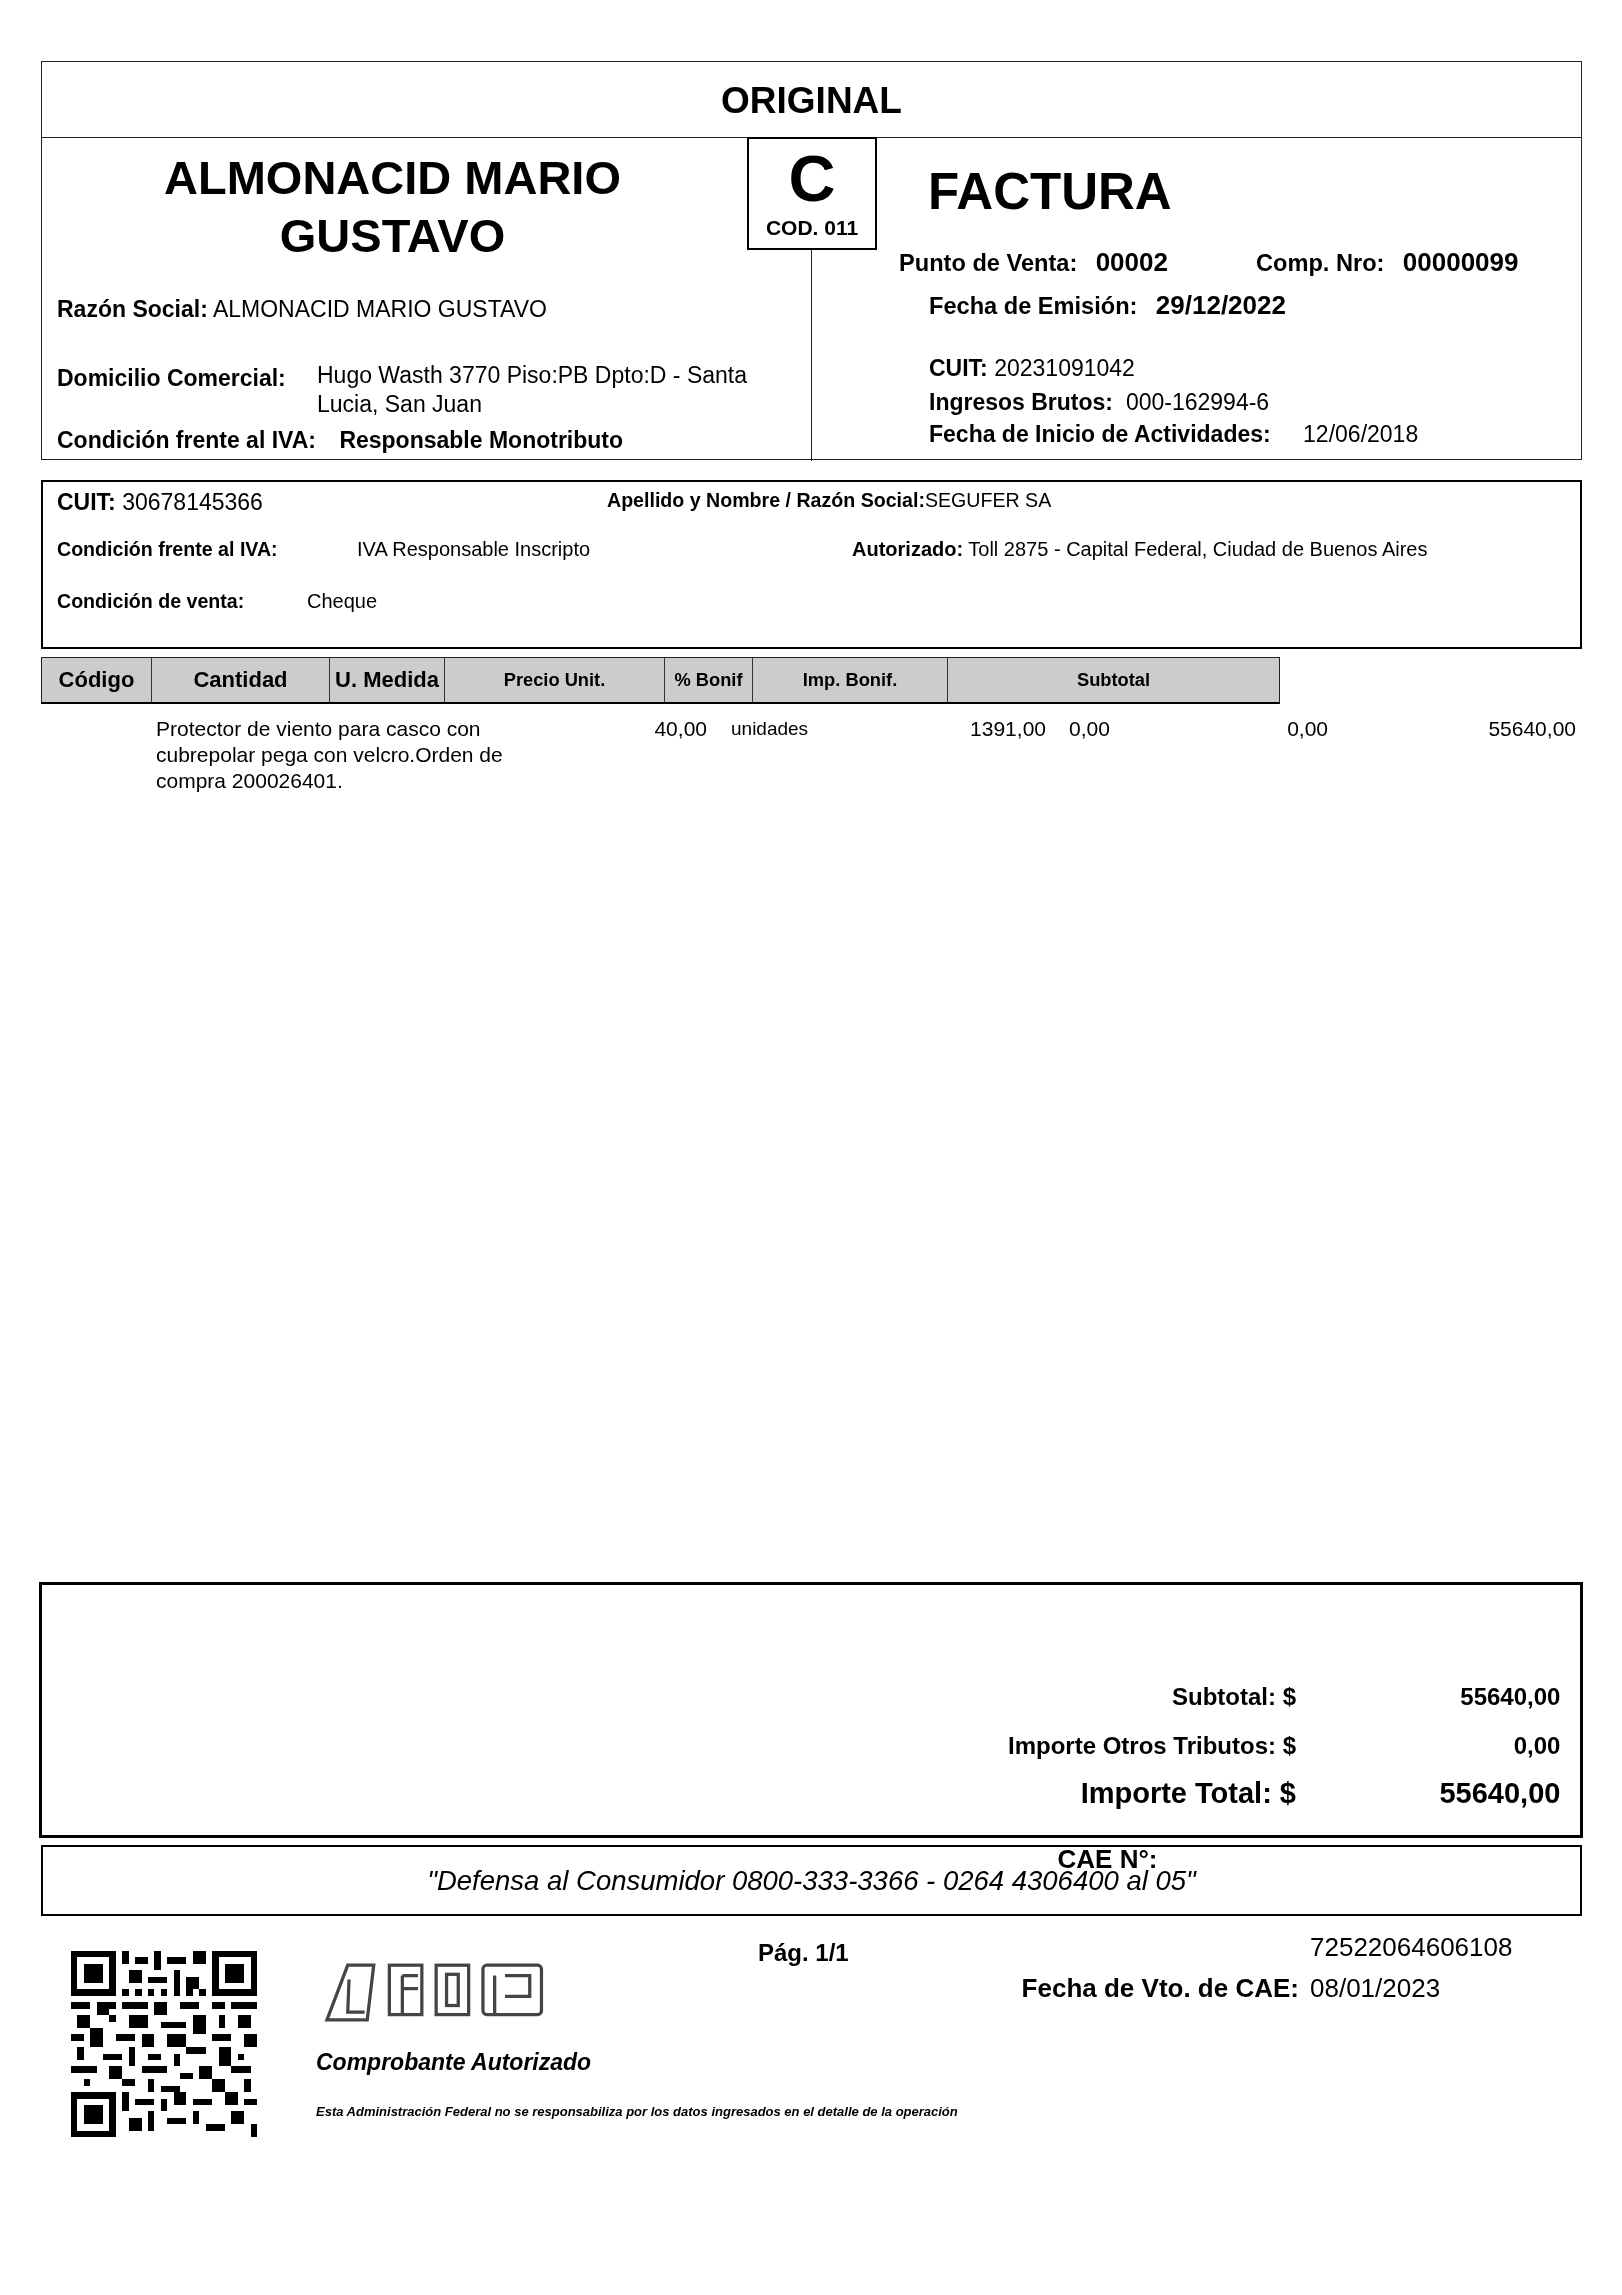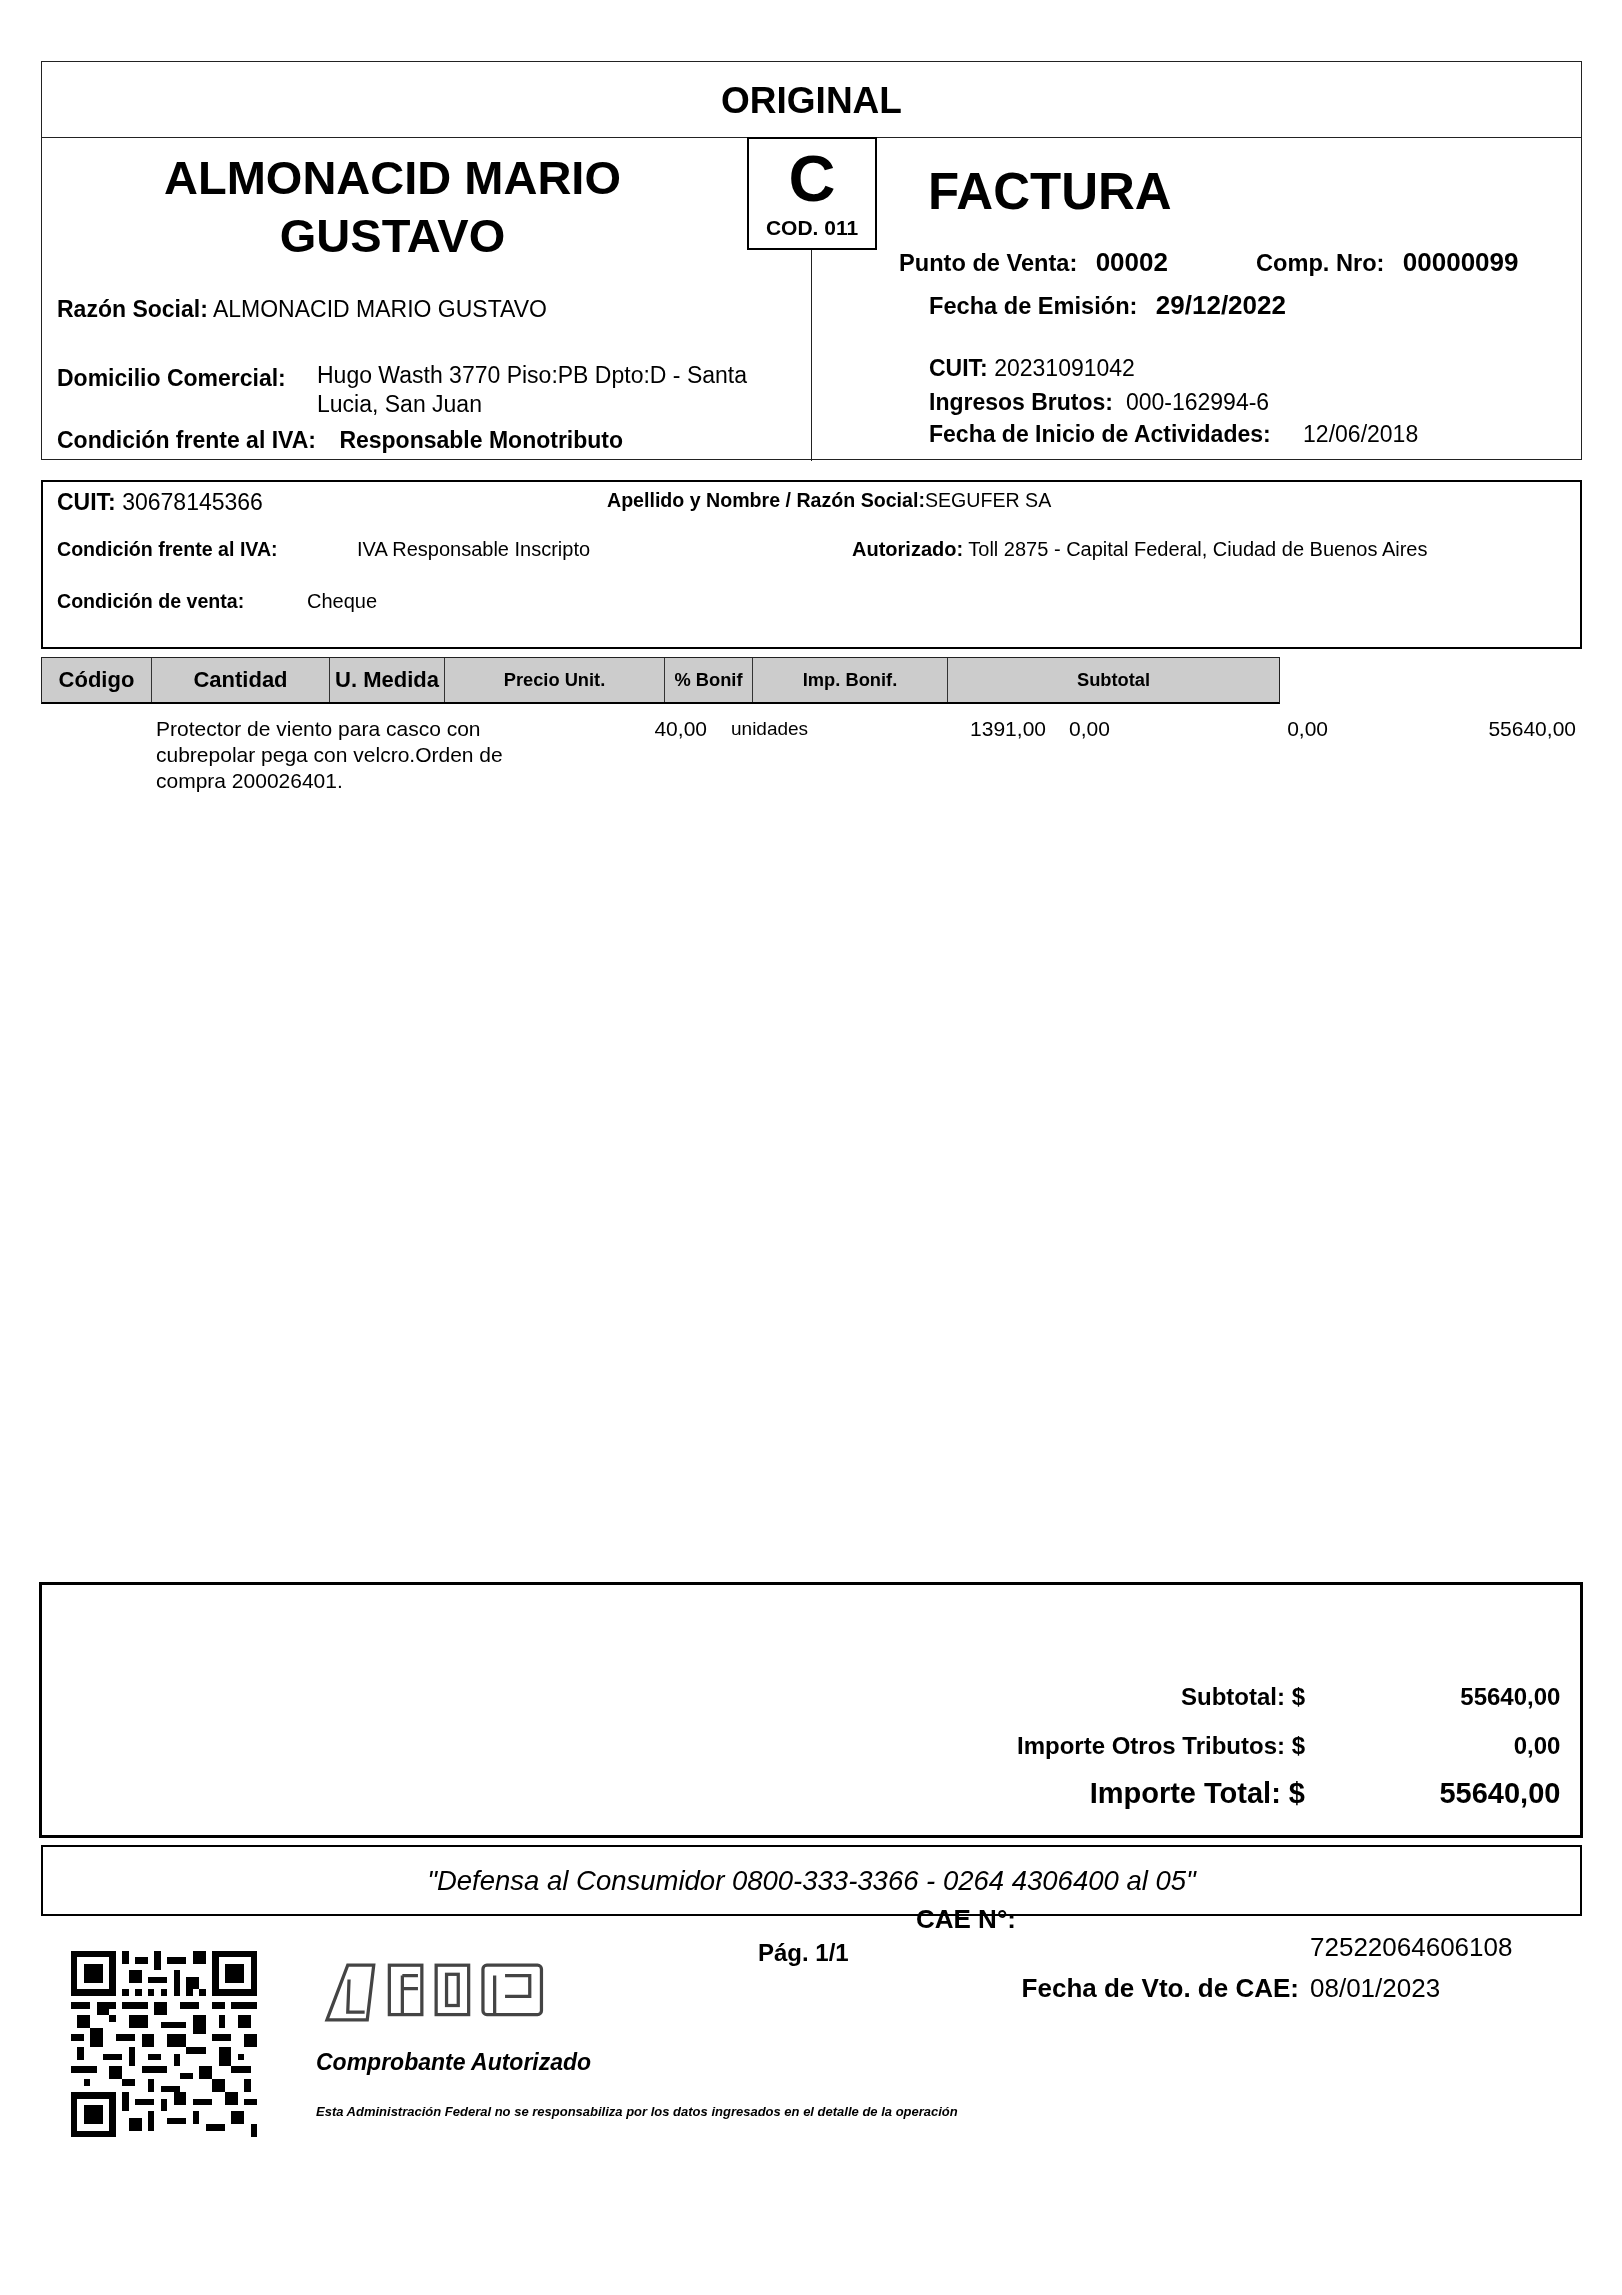--- a/index.html
+++ b/index.html
@@ -20,21 +20,21 @@
   
   #client-box { left:41px; top:480px; width:1541px; height:169px; border:2.6px solid #000; box-sizing:border-box; }
   
   #thead { left:41px; top:657px; width:1239px; height:47px; background:#cccccc; border:1.3px solid #222; border-bottom:2.6px solid #000; box-sizing:border-box; display:flex; }
   .th { height:100%; border-right:1.3px solid #333; display:flex; align-items:center; justify-content:center; font-weight:bold; font-size:22px; box-sizing:border-box; }
   .th.small { font-size:18.3px; }
   .th:last-child { border-right:none; }
   .td { position:absolute; font-size:21px; line-height:26px; }
   
   #totals-box { left:39px; top:1582px; width:1544px; height:256px; border:3.3px solid #000; box-sizing:border-box; }
-  .tot-l { position:absolute; right:275px; text-align:right; font-weight:bold; }
+  .tot-l { position:absolute; right:284px; text-align:right; font-weight:bold; }
   .tot-v { position:absolute; right:19.6px; text-align:right; font-weight:bold; }
   #consumer-box { left:41px; top:1845px; width:1541px; height:71px; border:2px solid #000; box-sizing:border-box; display:flex; align-items:center; justify-content:center; font-style:italic; font-size:27.5px; }
   
   #qr { left:71px; top:1951px; width:186px; height:186px; }
   #afip-logo { left:321px; top:1960px; width:242px; height:65px; }
 </style>
 </head>
 <body>
 
 <div id="hdr-top" class="abs">
@@ -255,17 +255,17 @@
       <path d="M266,24 L266,84 M282,24 L320,24 L320,56 L282,56"></path>
     </g>
   </svg>
 </div>
 
 <div class="abs" style="left:316px; top:2049px; font-size:23px; font-weight:bold; font-style:italic;">Comprobante Autorizado</div>
 <div class="abs" style="left:316px; top:2104px; font-size:13px; font-weight:bold; font-style:italic;">Esta Administración Federal no se responsabiliza por los datos ingresados en el detalle de la operación</div>
 
 <div class="abs" style="left:758px; top:1939px; font-size:24px; font-weight:bold;">Pág. 1/1</div>
 
-<div class="abs" style="left:916px; top:1904px; width:383px; text-align:left; font-size:26px; font-weight:bold;">CAE N°:</div>
+<div class="abs" style="left:916px; top:1844px; width:383px; text-align:center; font-size:26px; font-weight:bold;">CAE N°:</div>
 <div class="abs" style="left:1310px; top:1932px; font-size:26px;">72522064606108</div>
 <div class="abs" style="left:916px; top:1973px; width:383px; text-align:right; font-size:26px; font-weight:bold;">Fecha de Vto. de CAE:</div>
 <div class="abs" style="left:1310px; top:1973px; font-size:26px;">08/01/2023</div>
 
 
 </body></html>

